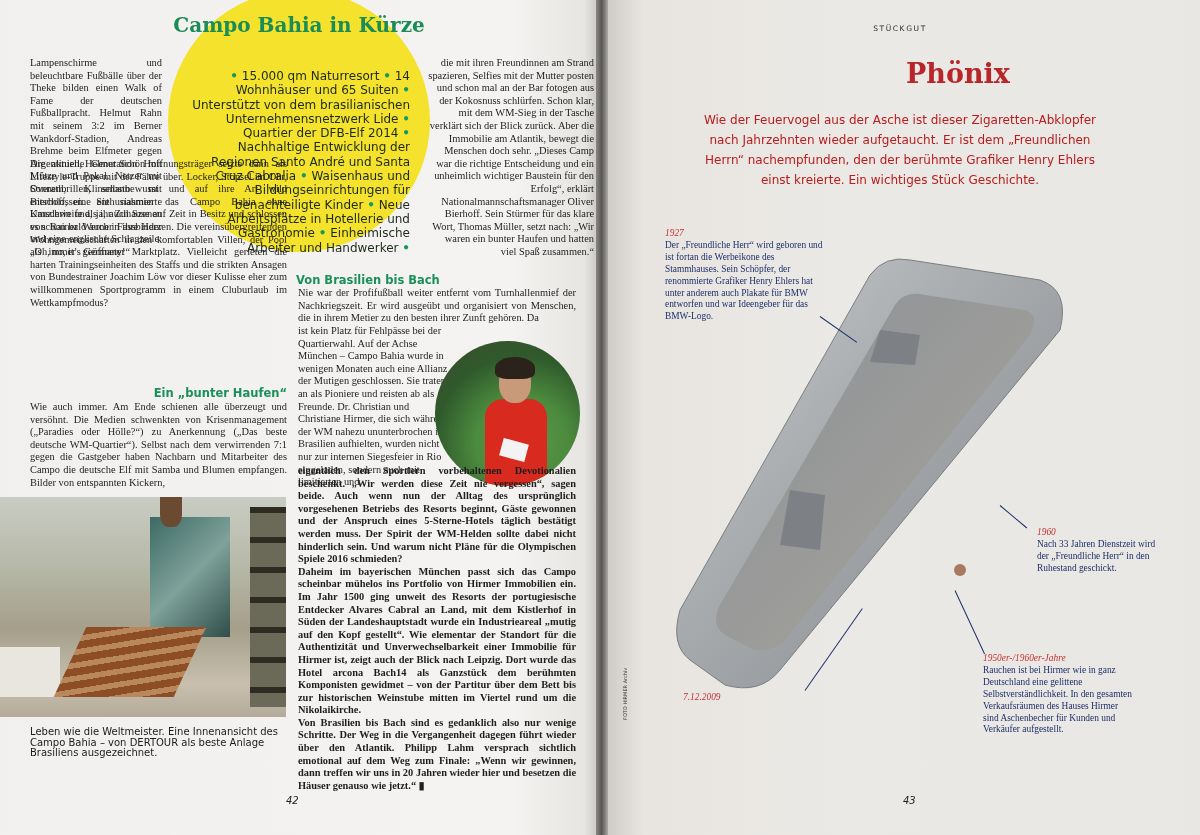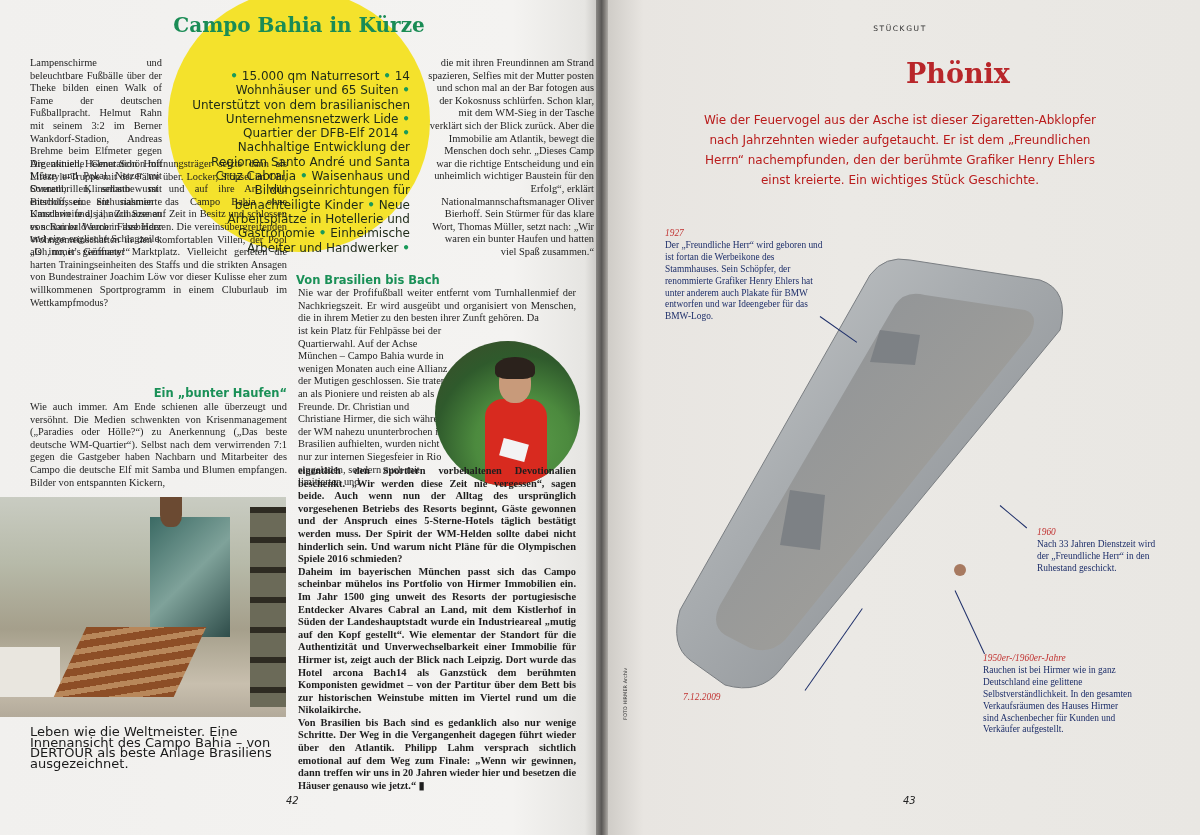--- a/index.html
+++ b/index.html
@@ -83,21 +83,21 @@
   .interior-photo .stairs { position: absolute; left: 70px; top: 130px; width: 120px; height: 70px;
     background: repeating-linear-gradient(170deg, #8d4e26 0 8px, #b8875a 8px 14px); transform: skewX(-25deg); }
   .interior-photo .sofa { position: absolute; left: 0; top: 150px; width: 60px; height: 50px; background: #e9e6df; }
   .interior-photo .shelf { position: absolute; left: 250px; top: 10px; width: 36px; height: 200px;
     background: repeating-linear-gradient(to bottom, #2e2b22 0 6px, #6b6a58 6px 30px); }
   .interior-photo .lamp { position: absolute; left: 160px; top: 0; width: 22px; height: 30px; background: #6b4a32;
     border-radius: 0 0 40% 40%; }
 
   .caption {
     position: absolute; left: 30px; top: 727px; width: 250px;
-    font-family: "DejaVu Sans", sans-serif; font-size: 13px; line-height: 10.5px; color: #1a1a1a;
+    font-family: "DejaVu Sans", sans-serif; font-size: 10px; line-height: 10.5px; color: #1a1a1a;
   }
 
   .page-num { position: absolute; font-family: "DejaVu Sans", sans-serif; font-size: 10px; color: #222; font-style: italic; }
   #pn-left { left: 286px; top: 795px; }
   #pn-right { left: 903px; top: 795px; }
 
   
   .kicker { position: absolute; left: 600px; top: 24px; width: 600px; text-align: center;
     font-family: "DejaVu Sans", sans-serif; font-size: 7.5px; letter-spacing: 1.6px; color: #2b2b2b; }
   .headline { position: absolute; left: 604px; top: 58px; width: 708px; text-align: center;

